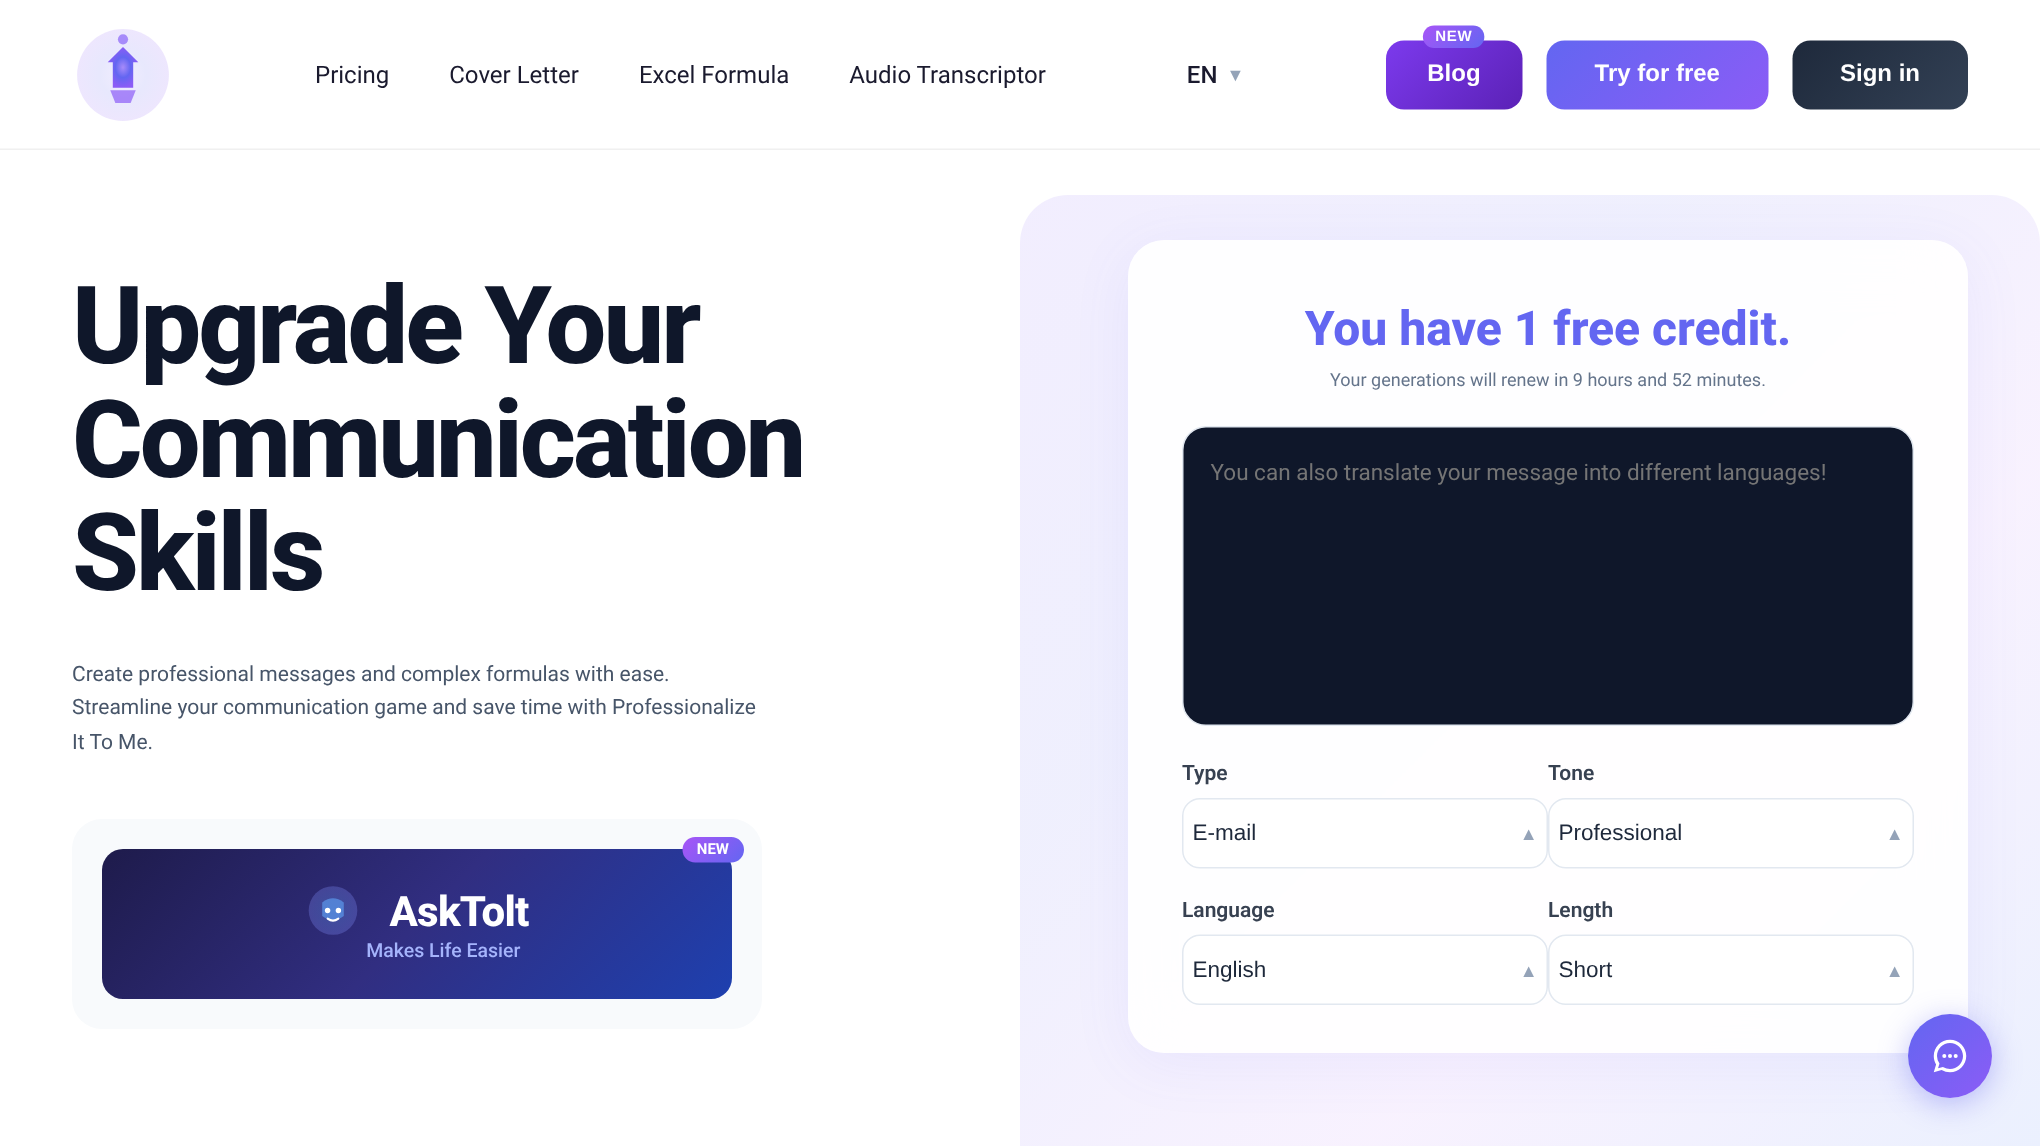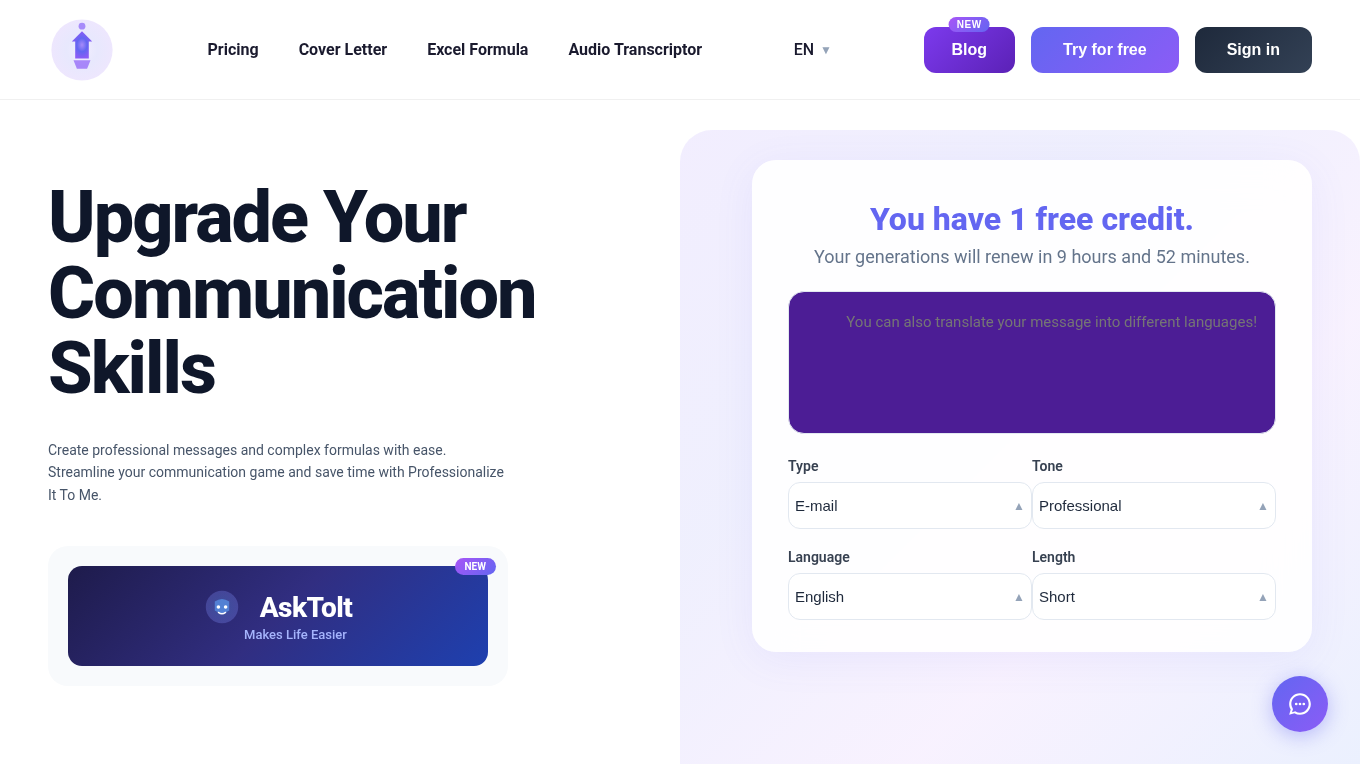--- a/index.html
+++ b/index.html
@@ -38,21 +38,21 @@
       display: flex;
       align-items: center;
       gap: 40px;
       list-style: none;
     }
 
     .nav-links li a {
       text-decoration: none;
       color: #1a1a2e;
       font-size: 16px;
-      font-weight: 700;
+      font-weight: 400;
     }
 
     .nav-lang {
       display: flex;
       align-items: center;
       gap: 6px;
       font-size: 16px;
       font-weight: 500;
       color: #1a1a2e;
       cursor: pointer;
@@ -257,39 +257,38 @@
       color: #0f172a;
       margin-bottom: 8px;
     }
 
     .form-title span {
       color: #6366f1;
     }
 
     .form-subtitle {
       text-align: center;
-      font-size: 18px;
+      font-size: 12px;
       color: #64748b;
       margin-bottom: 24px;
     }
 
     .message-textarea {
       width: 100%;
-      height: 143px;
+      height: 200px;
       border: 1.5px solid #e2e8f0;
       border-radius: 16px;
       padding: 18px;
       font-size: 15px;
       color: #94a3b8;
       resize: none;
       outline: none;
       font-family: inherit;
       line-height: 1.6;
-      background: #4c1d95;
-      text-align: right;
+      background: #0f172a;
     }
 
     .form-row {
       display: flex;
       margin-top: 20px;
     }
 
     .form-group {
       flex: 1;
     }

